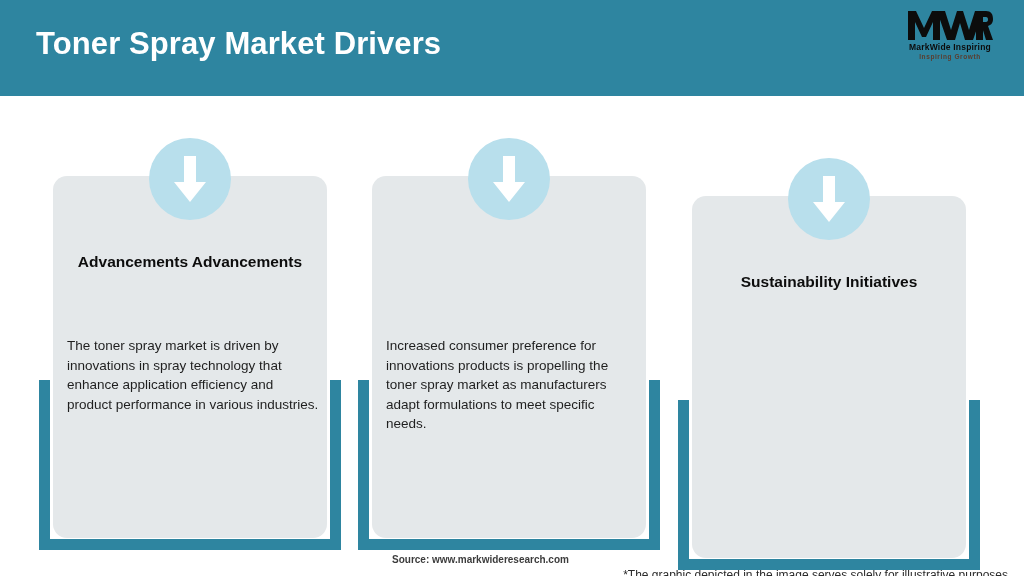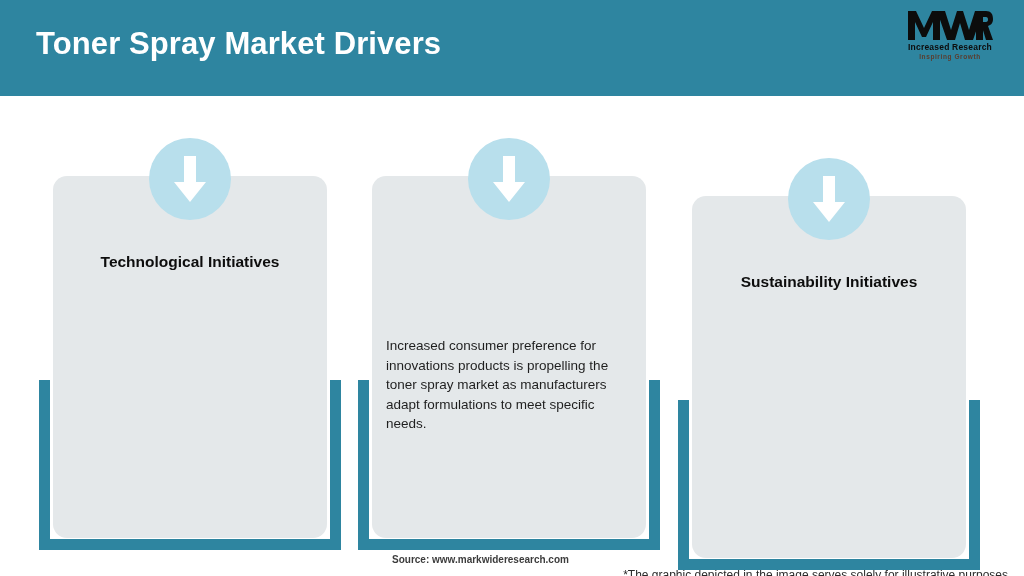--- a/index.html
+++ b/index.html
@@ -177,31 +177,32 @@
   <div class="logo">
     <span class="logo-mark">
       <svg width="86" height="34" viewBox="0 0 86 34" xmlns="http://www.w3.org/2000/svg" aria-hidden="true">
         <g fill="#0c0c0c">
           <path d="M1 32 L1 3 L9 3 L17 20 L25 3 L33 3 L33 32 L26 32 L26 14 L19 29 L15 29 L8 14 L8 32 Z"></path>
           <path d="M30 3 L38 3 L44 22 L50 3 L56 3 L62 22 L68 3 L76 3 L66 32 L58 32 L53 15 L48 32 L40 32 Z"></path>
           <path d="M69 32 L69 3 L79 3 C84 3 86 6 86 11 C86 15 84 17 81 18 L86 32 L79 32 L75 19 L76 19 L76 32 Z M76 9 L76 14 L79 14 C80.5 14 81 12.8 81 11.5 C81 10.2 80.5 9 79 9 Z"></path>
         </g>
       </svg>
     </span>
-    <span class="logo-name">Increased Research</span>
+    <span class="logo-name">MarkWide Inspiring</span>
     <span class="logo-tag">Inspiring Growth</span>
   </div>
 </div>
 
 <div class="stage">
 
   <div class="driver driver-1">
     <div class="frame"></div>
     <div class="card">
-      <div class="card-title">Technological Initiatives</div>
+      <div class="card-title">Advancements Advancements</div>
+      <div class="card-body">The toner spray market is driven by innovations in spray technology that enhance application efficiency and product performance in various industries.</div>
     </div>
     <div class="icon-circle">
       <svg width="34" height="46" viewBox="0 0 34 46" xmlns="http://www.w3.org/2000/svg" aria-hidden="true">
         <path d="M11 0 L23 0 L23 26 L33 26 L17 46 L1 26 L11 26 Z" fill="#ffffff"></path>
       </svg>
     </div>
   </div>
 
   <div class="driver driver-2">
     <div class="frame"></div>

